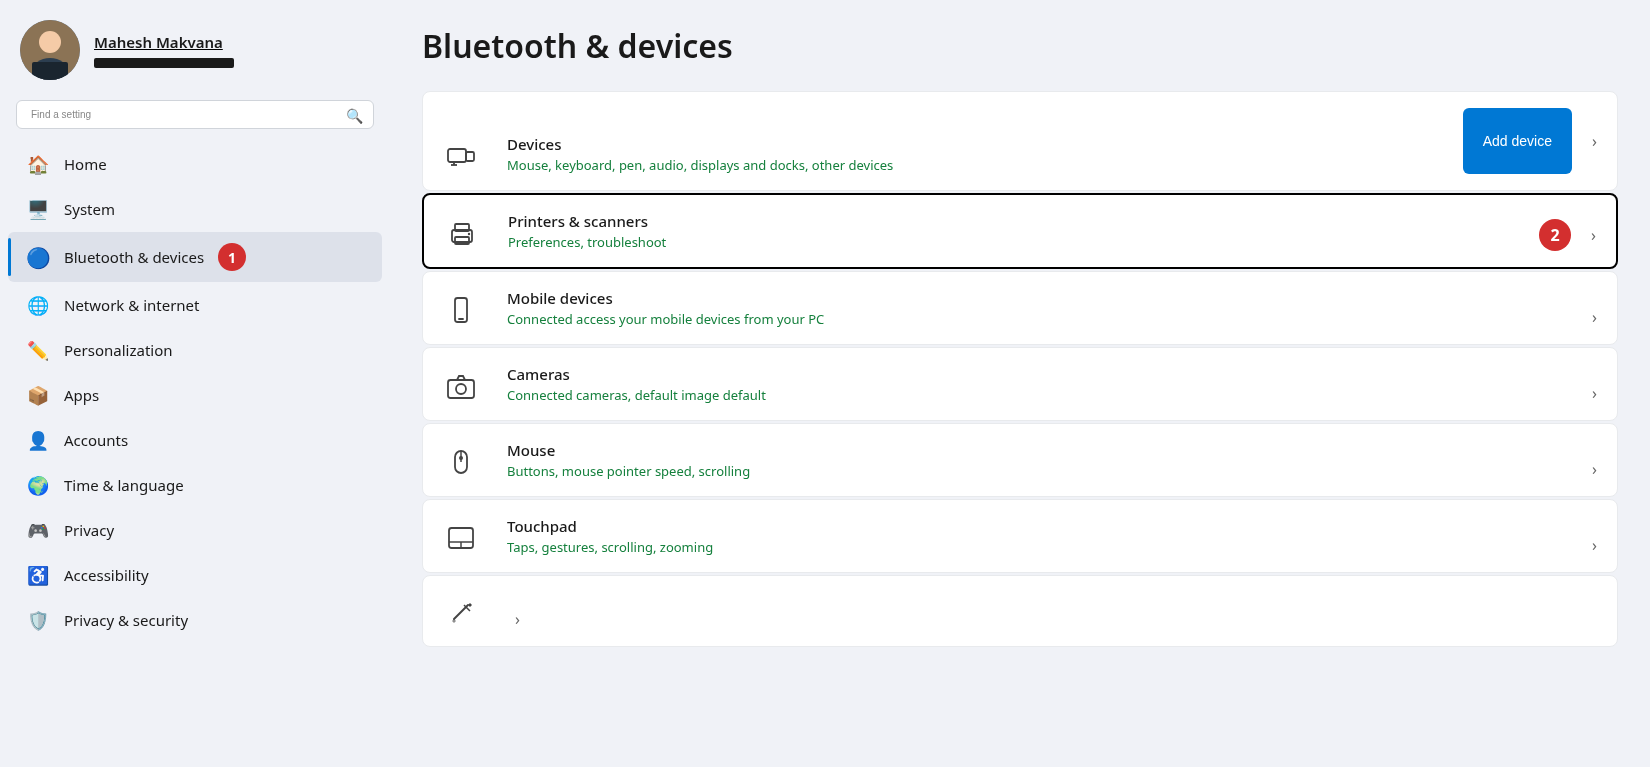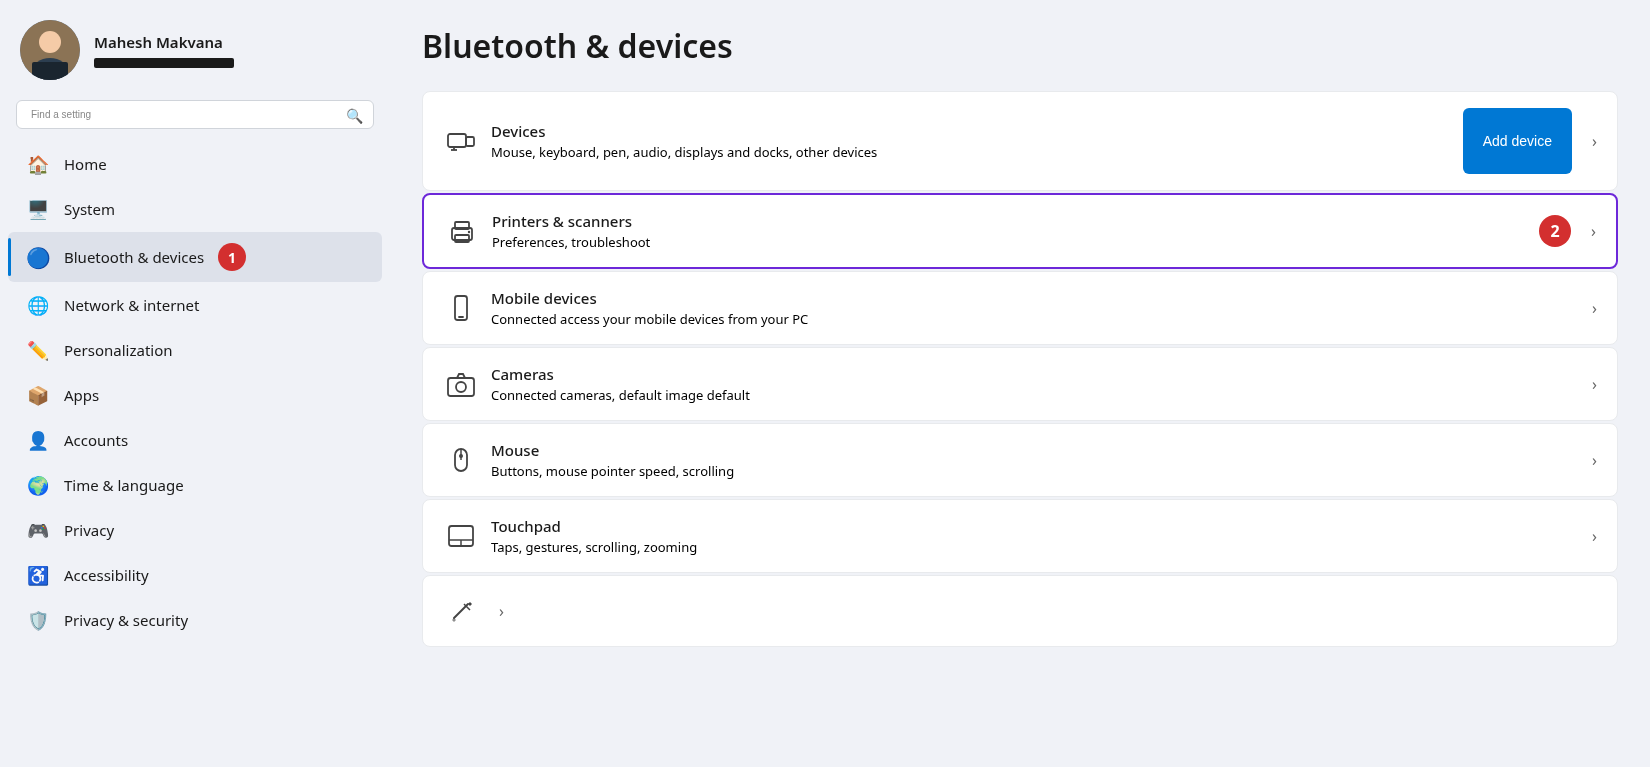--- a/index.html
+++ b/index.html
@@ -44,20 +44,21 @@
 
     .avatar svg {
       width: 60px;
       height: 60px;
     }
 
     .user-info {
       display: flex;
       flex-direction: column;
       gap: 6px;
+      text-decoration: underline;
     }
 
     .user-name {
       font-size: 15px;
       font-weight: 600;
       color: #1a1a1a;
     }
 
     .user-bar {
       width: 140px;
@@ -148,33 +149,33 @@
     }
 
     .settings-list {
       display: flex;
       flex-direction: column;
       gap: 2px;
     }
 
     .settings-item {
       display: flex;
-      align-items: center;
+      align-items: flex-end;
       background: #ffffff;
       border-radius: 8px;
       padding: 16px 20px;
       cursor: pointer;
       position: relative;
       border: 1px solid #e8eaed;
-      gap: 12px;
+      gap: 28px;
       min-height: 72px;
     }
 
     .settings-item.highlighted {
-      border: 2px solid #6d28d9;
+      border: 2px solid #000000;
       background: #ffffff;
     }
 
     .item-icon {
       width: 36px;
       height: 36px;
       display: flex;
       align-items: center;
       justify-content: center;
       flex-shrink: 0;
@@ -187,21 +188,21 @@
 
     .item-title {
       font-size: 15px;
       font-weight: 500;
       color: #1a1a1a;
       margin-bottom: 2px;
     }
 
     .item-subtitle {
       font-size: 13px;
-      color: #000000;
+      color: #15803d;
     }
 
     .item-actions {
       display: flex;
       align-items: center;
       gap: 12px;
     }
 
     .add-device-btn {
       background: #0078d4;

